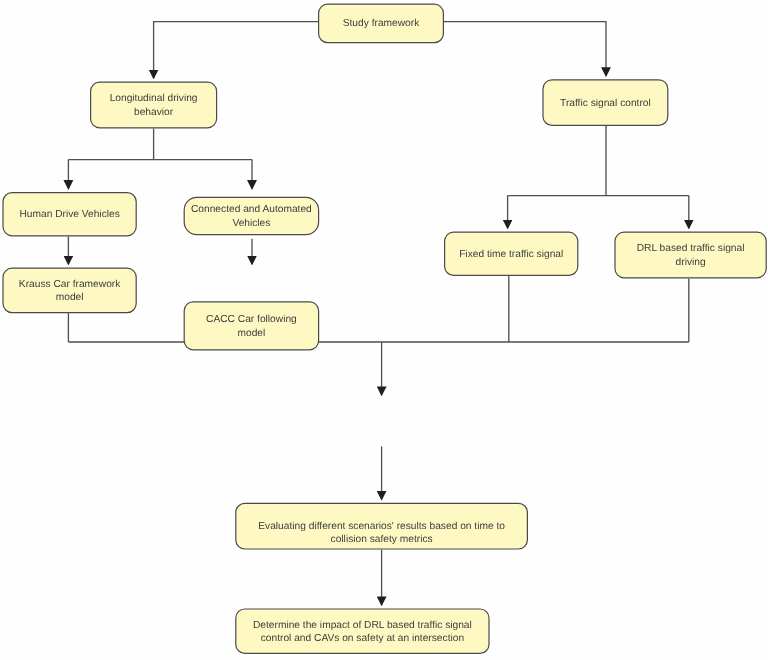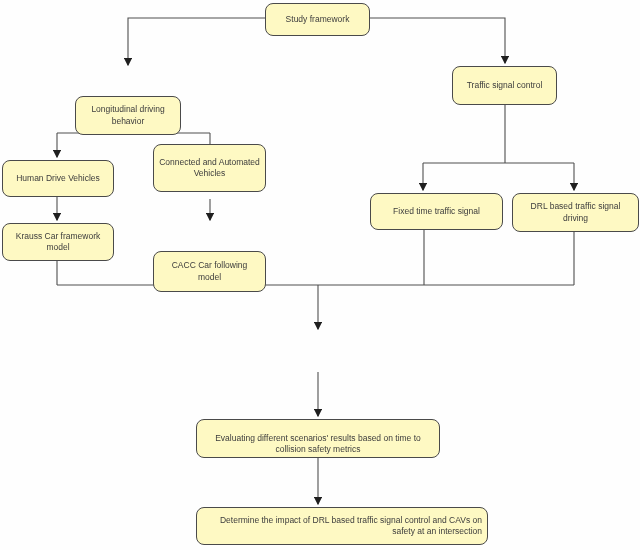--- a/index.html
+++ b/index.html
@@ -31,31 +31,31 @@
     align-items: center;
     justify-content: center;
     text-align: center;
     font-size: 8.5px;
     line-height: 1.3;
     color: #3c3c3c;
     padding: 2px 5px;
   }
   
   #n-study        { left:265px; top:3px;   width:105px; height:33px; }
-  #n-longitudinal { left:75px;  top:68px;  width:106px; height:39px;margin-top:28px; }
+  #n-longitudinal { left:75px;  top:68px;  width:106px; height:39px; }
   #n-traffic      { left:452px; top:66px;  width:105px; height:39px; }
   #n-human        { left:2px;   top:160px; width:112px; height:37px; }
-  #n-cav          { left:153px; top:144px; width:113px; height:48px; }
+  #n-cav          { left:153px; top:164px; width:113px; height:32px;border-radius:11px; }
   #n-krauss       { left:2px;   top:223px; width:112px; height:38px; }
   #n-cacc         { left:153px; top:223px; width:113px; height:41px;margin-top:28px; }
-  #n-fixed        { left:370px; top:193px; width:133px; height:37px; }
+  #n-fixed        { left:370px; top:193px; width:112px; height:37px; }
   #n-drl          { left:512px; top:193px; width:127px; height:39px; }
   #n-perform      { left:198px; top:332px; width:240px; height:40px; }
   #n-evaluate     { left:196px; top:419px; width:244px; height:39px;align-items:flex-end; }
-  #n-determine    { left:196px; top:507px; width:292px; height:38px;text-align:right; }
+  #n-determine    { left:196px; top:507px; width:212px; height:38px; }
 </style>
 </head>
 <body>
 
 <div id="stage">
 
   <svg id="connectors" viewBox="0 0 640 550" xmlns="http://www.w3.org/2000/svg">
     <defs>
       <marker id="arw" viewBox="0 0 10 10" refX="8.5" refY="5" markerWidth="7.5" markerHeight="7.5" orient="auto-start-reverse">
         <path d="M0,0 L10,5 L0,10 z" fill="#1f1f1f"></path>

